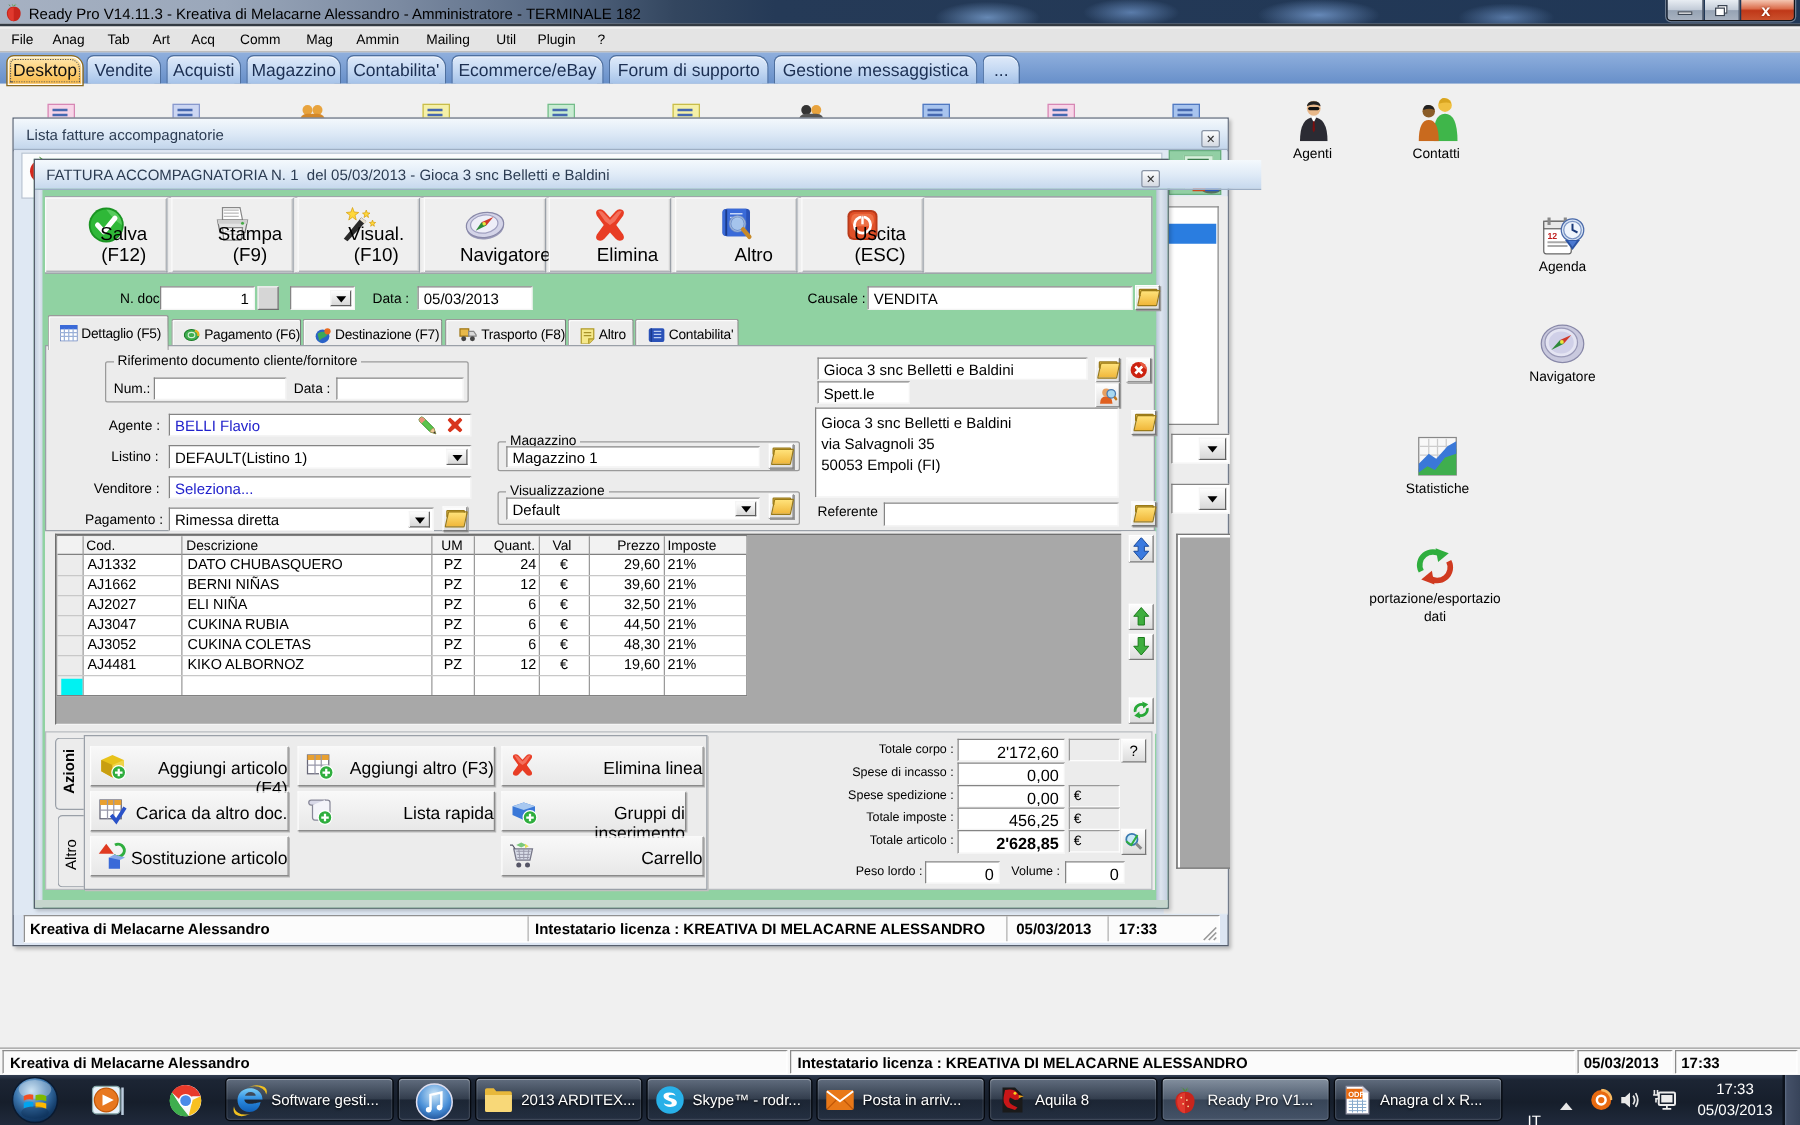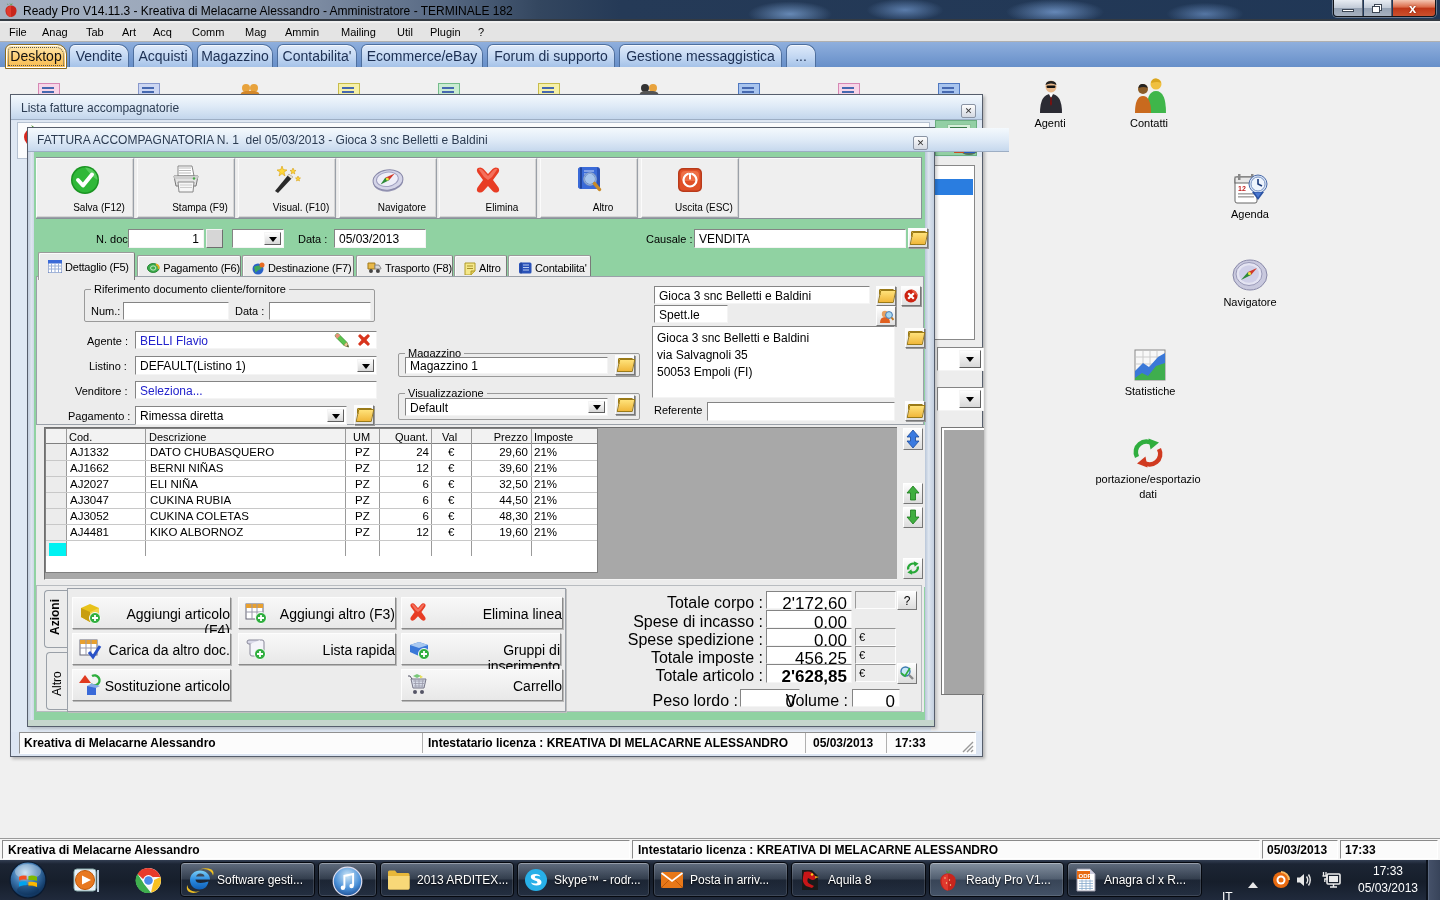--- a/index.html
+++ b/index.html
@@ -459,21 +459,21 @@
       <div class="abs lbl" style="left:617px;top:127px;">Referente</div>
       <div class="abs sunken2" style="left:670px;top:125px;width:188px;height:19px;"></div>
       <div class="abs fbtn" style="left:868px;top:124px;"></div>
     </div>
   <style>
     .fset { background:transparent; border:1px solid #9a9a9a; border-radius:2px; }
     .fset legend { font-size:11px; padding:0 3px; margin-left:6px; }
   </style>
 
     <div class="abs" id="fgrid" style="left:16px;top:299px;width:855px;height:153px;background:#a8a8a8;border:1px solid;border-color:#6f6f6f #f4f4f4 #f4f4f4 #6f6f6f;">
-      <div class="abs" style="left:0;top:0;width:553px;height:145px;background:#fff;border:1px solid #808080;">
+      <div class="abs" style="left:0;top:0;width:553px;height:129px;background:#fff;border:1px solid #808080;">
 
         <div class="abs" style="left:0;top:0;width:20px;height:127px;background:#ececec;"></div>
 
         <div class="abs" style="left:0;top:0;width:551px;height:15px;background:#f2f2f2;border-bottom:1px solid #808080;"></div>
         <div class="abs gh" style="left:23px;">Cod.</div>
         <div class="abs gh" style="left:103px;">Descrizione</div>
         <div class="abs gh" style="left:307px;">UM</div>
         <div class="abs gh" style="right:169px;">Quant.</div>
         <div class="abs gh" style="left:396px;">Val</div>
         <div class="abs gh" style="right:69px;">Prezzo</div>
@@ -628,21 +628,21 @@
         </div>
       <div class="abs abtn" style="left:210px;top:50px;width:158px;">
           <svg class="aico" width="24" height="24" viewBox="0 0 24 24">
             <path d="M5 3 Q3 3 3 5 Q3 7 5 7 L16 7 L16 3 Z" fill="#d8d8e8" stroke="#889"></path>
             <path d="M16 3 L18 3 Q20 3 20 5 L20 17 Q20 19 18 19 L8 19 Q6 19 6 17 L6 7" fill="#f4f4fa" stroke="#889"></path>
             <circle cx="16" cy="17" r="5.5" fill="#2fae3e" stroke="#fff"></circle>
             <path d="M16 14 V20 M13 17 H19" stroke="#fff" stroke-width="1.8"></path>
           </svg>
           <span>Lista rapida</span>
         </div>
-      <div class="abs abtn" style="left:373px;top:50px;width:160px;">
+      <div class="abs abtn" style="left:373px;top:50px;width:148px;">
           <svg class="aico" width="24" height="24" viewBox="0 0 24 24">
             <path d="M3 8 L12 5 L21 8 L21 15 L12 19 L3 15 Z" fill="#3a78d8"></path>
             <path d="M3 8 L12 11 L21 8 L12 5 Z" fill="#a8c8f0"></path>
             <circle cx="17" cy="17" r="5.5" fill="#2fae3e" stroke="#fff"></circle>
             <path d="M17 14 V20 M14 17 H20" stroke="#fff" stroke-width="1.8"></path>
           </svg>
           <span>Gruppi di inserimento</span>
         </div>
       <div class="abs abtn" style="left:44px;top:86px;width:159px;">
           <svg class="aico" width="24" height="24" viewBox="0 0 24 24">
@@ -705,29 +705,29 @@
       <div class="abs sunken2" style="left:824px;top:106px;width:48px;height:18px;">
           <i class="tval">0</i>
         </div>
     </div>
   <style>
     .sbtn { width:20px; height:21px; background:linear-gradient(#fdfdfd,#dcdcdc); border:1px solid; border-color:#fff #777 #777 #fff; text-align:center; }
     .sbtn svg { margin-top:1px; }
     .abtn { height:32px; background:linear-gradient(#f8f8f8,#e8e8e8); border:1px solid; border-color:#fdfdfd #8a8a8a #8a8a8a #fdfdfd; box-shadow:1px 1px 0 #b8b8b8; }
     .abtn .aico { position:absolute; left:5px; top:3px; }
     .abtn span { position:absolute; left:30px; right:0; top:8px; font-size:14px; text-align:right; }
-    .tlabel { font-size:16px; white-space:nowrap; }
-    .tval { position:absolute; right:4px; top:2px; font-size:17px; font-style:normal; }
+    .tlabel { font-size:10px; white-space:nowrap; }
+    .tval { position:absolute; right:4px; top:2px; font-size:13px; font-style:normal; }
     .ebox { width:41px; height:18px; background:#ececec; border:1px solid; border-color:#9a9a9a #fdfdfd #fdfdfd #9a9a9a; font-size:11px; text-align:left; padding-left:3px; line-height:17px; }
   </style>
   </div>
   <style>
     .tbtn { top:0px; width:98px; height:60px; background:#efefef; border:1px solid; border-color:#fbfbfb #9aa0a8 #9aa0a8 #fbfbfb; box-shadow:inset -1px -1px 0 #d4d4d4, 1px 0 0 #e8e8e8; text-align:center; }
     .tbtn svg { margin-top:5px; }
-    .tbtn span { position:absolute; left:0; right:0; bottom:4px; font-size:10px;padding-left:28px; }
+    .tbtn span { position:absolute; left:0; right:0; bottom:4px; font-size:15px;padding-left:28px; }
     .fbtn { width:20px; height:20px; background:linear-gradient(#fefefe,#e0e0e0); border:1px solid; border-color:#fdfdfd #777 #777 #fdfdfd; box-shadow:1px 1px 0 #999; }
     .fbtn:after { content:""; position:absolute; left:2px; top:3px; width:14px; height:11px; background:linear-gradient(#ffe27a,#f0b73a); border:1px solid #9a7a18; border-radius:1px; transform:skewX(-12deg); }
     .fbtn:before { content:""; position:absolute; left:2px; top:2px; width:13px; height:4px; background:#f8d35e; border:1px solid #9a7a18; border-radius:1px; }
     .ftab { height:25px; background:#ededed; border:1px solid; border-color:#9a9a9a #7a7a7a #9a9a9a #9a9a9a; border-bottom:none; border-radius:2px 2px 0 0; font-size:11px; letter-spacing:-0.2px; color:#000; display:flex; align-items:center; justify-content:flex-start; padding-left:9px; gap:3px; white-space:nowrap; overflow:hidden; box-shadow:inset 1px 1px 0 #fbfbfb; }
     .ftab-on { height:28px; background:#ececec; z-index:2; }
   </style>
 
   <div class="abs" id="statusbar" style="left:0;top:838px;width:1440px;height:22px;background:#f6f6f6;border-top:1px solid #9a9a9a;">
     <div class="abs" style="left:2px;top:1px;width:628px;height:19px;border:1px solid;border-color:#8a8a8a #fff #fff #8a8a8a;background:#fbfbfb;">
       <div class="abs" style="left:5px;top:2px;font-size:12px;font-weight:bold;">Kreativa di Melacarne Alessandro</div>

